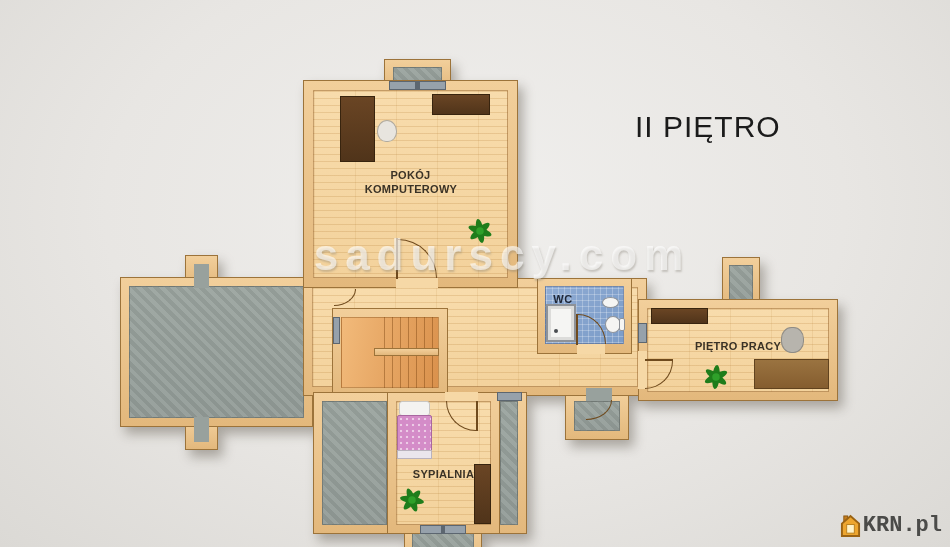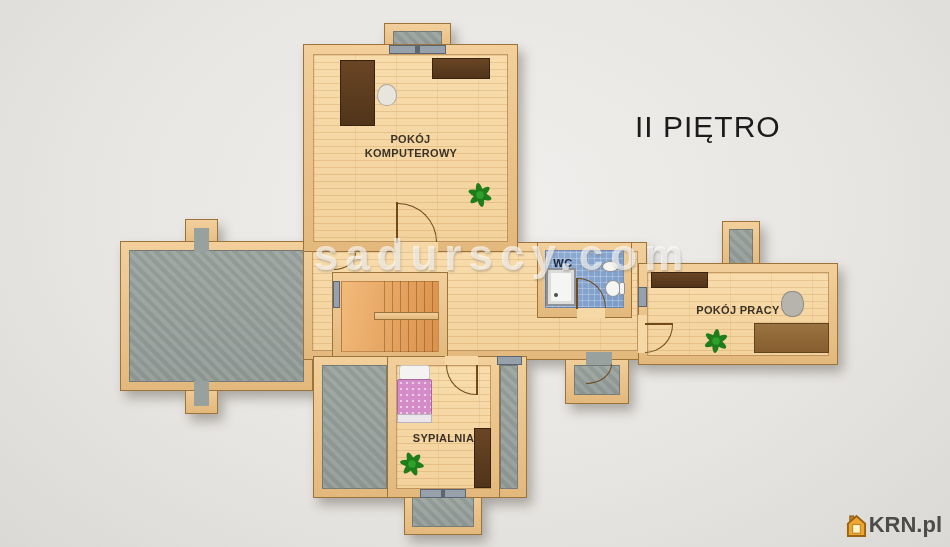--- a/index.html
+++ b/index.html
@@ -1,19 +1,19 @@
 <!DOCTYPE html>
 <html><head>
 <meta charset="utf-8">
 <style>
   html,body{margin:0;padding:0;background:#e7e5e2;}
   #canvas{position:relative;width:950px;height:547px;overflow:hidden;
     background:radial-gradient(ellipse at 50% 38%, #f0efed 0%, #e8e6e3 55%, #dbd9d5 100%);
     font-family:"Liberation Sans", sans-serif;}
-  #plan{position:absolute;inset:0;filter:drop-shadow(5px 7px 6px rgba(95,88,78,0.45));}
+  #plan{position:absolute;inset:0;filter:drop-shadow(5px 7px 6px rgba(95,88,78,0.45));margin-top:36px;}
   .abs{position:absolute;box-sizing:border-box;}
   .wall{position:absolute;box-sizing:border-box;
     background:linear-gradient(180deg,#f2cf9b 0%,#e3b87c 100%);
     border:1px solid #9c733a;}
   .fwood{position:absolute;box-sizing:border-box;border:1px solid rgba(150,100,45,0.5);
     background:
       repeating-linear-gradient(180deg, rgba(178,122,50,0.22) 0 1px, rgba(0,0,0,0) 1px 7px),
       repeating-linear-gradient(90deg, rgba(178,122,50,0.13) 0 1px, rgba(0,0,0,0) 1px 41px),
       linear-gradient(180deg,#f8dcac,#f3d29c);}
   .patchwood{position:absolute;background:#f6d8a6;}
@@ -42,21 +42,21 @@
   .arc-ne{border-top-width:1.5px;border-right-width:1.5px;border-top-right-radius:100%;}
   .arc-se{border-bottom-width:1.5px;border-right-width:1.5px;border-bottom-right-radius:100%;}
   .arc-sw{border-bottom-width:1.5px;border-left-width:1.5px;border-bottom-left-radius:100%;}
   .rlabel{position:absolute;text-align:center;font-weight:bold;font-size:11px;
     color:#3a3226;letter-spacing:0.3px;line-height:12px;}
   .wclabel{position:absolute;text-align:center;font-weight:bold;font-size:11px;color:#1e2636;letter-spacing:0.5px;}
   #watermark{position:absolute;left:27px;top:230px;width:950px;text-align:center;white-space:nowrap;
     font-weight:bold;font-size:44px;letter-spacing:7px;color:rgba(255,255,255,0.62);
     text-shadow:1px 2px 2px rgba(125,120,110,0.35);}
   #floor-title{position:absolute;left:635px;top:110px;font-size:30px;color:#1b1b1b;letter-spacing:1px;}
-  #krn-logo{position:absolute;right:8px;bottom:9px;display:flex;align-items:center;gap:2px;}
+  #krn-logo{position:absolute;right:8px;bottom:9px;display:flex;align-items:center;gap:2px;font-family:Liberation Mono, monospace;}
   #krn-text{font-weight:bold;font-size:22px;color:#4b4b49;}
   .shower-drain{position:absolute;left:6px;bottom:7px;width:4px;height:4px;background:#4a4d52;border-radius:50%;}
   .bed-pillow{position:absolute;left:2px;top:2px;right:2px;height:13px;background:#f4f3f1;border:1px solid #c9c6c2;border-radius:3px;}
   .bed-duvet{position:absolute;left:0;top:16px;right:0;height:38px;border:1px solid #a867a0;border-radius:2px;
     background:radial-gradient(circle, rgba(255,255,255,0.55) 1px, rgba(0,0,0,0) 1.6px) 0 0/6px 6px, #d48cc8;}
   .bed-fold{position:absolute;left:0;bottom:1px;right:0;height:7px;background:#eae6ec;border:1px solid #b9b2bd;}
 </style>
 </head>
 <body>
 
@@ -133,21 +133,21 @@
           <ellipse cx="15" cy="15" rx="13" ry="4" transform="rotate(35 15 15)"></ellipse>
           <ellipse cx="15" cy="15" rx="13" ry="4" transform="rotate(95 15 15)"></ellipse>
           <ellipse cx="15" cy="15" rx="13" ry="4" transform="rotate(155 15 15)"></ellipse>
         </g>
       <circle cx="15" cy="15" r="4" fill="#2fa02a"></circle>
       </svg>
     <div class="patchwood" style="left:638px;top:315px;width:9px;height:38px"></div>
     <div class="leaf" style="left:645px;top:323px;width:28px;height:2px"></div>
     <div class="arc arc-se" style="left:645px;top:325px;width:28px;height:28px"></div>
     <div class="window" style="left:638px;top:287px;width:9px;height:20px"></div>
-    <div class="rlabel" style="left:647px;top:304px;width:182px">POKÓJ PRACY</div>
+    <div class="rlabel" style="left:647px;top:304px;width:182px">PIĘTRO PRACY</div>
 
     <div class="wall" style="left:313px;top:356px;width:83px;height:142px"></div>
     <div class="fgray" style="left:322px;top:365px;width:65px;height:124px"></div>
     <div class="wall" style="left:491px;top:356px;width:36px;height:142px"></div>
     <div class="fgray" style="left:500px;top:365px;width:18px;height:124px"></div>
     <div class="wall" style="left:387px;top:356px;width:113px;height:142px"></div>
     <div class="fwood" style="left:396px;top:365px;width:95px;height:124px"></div>
     <div class="abs" style="left:397px;top:363px;width:35px;height:61px">
       <div class="bed-pillow"></div>
       <div class="bed-duvet"></div>

